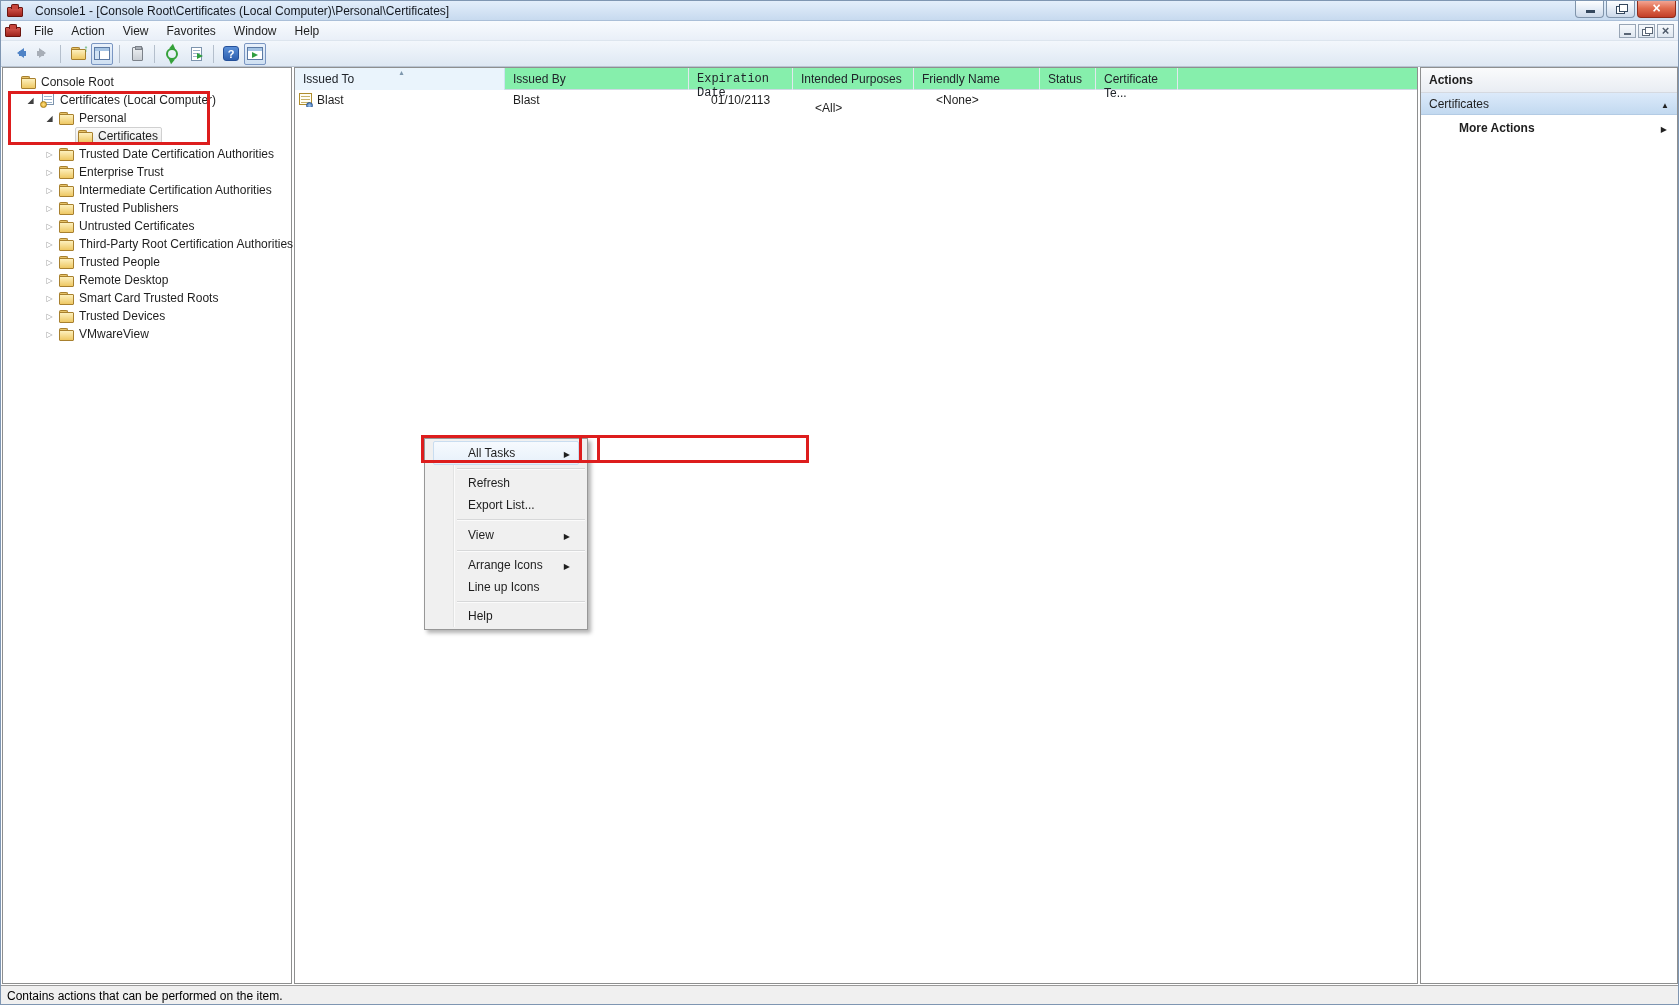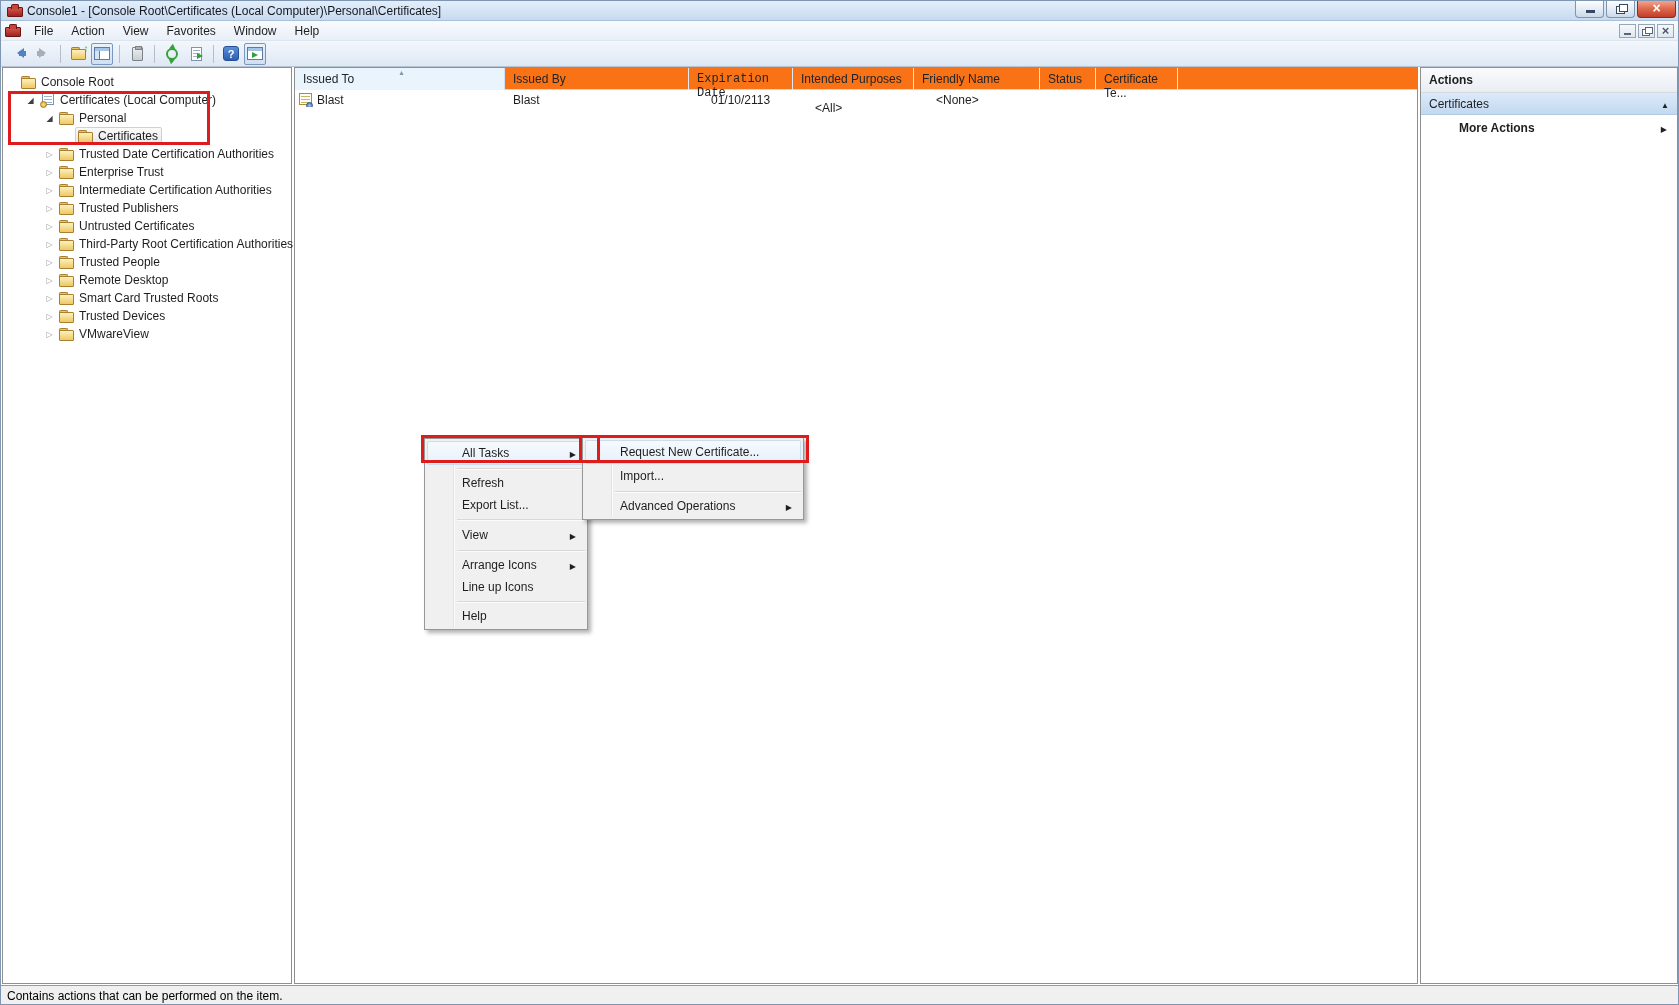--- a/index.html
+++ b/index.html
@@ -6,21 +6,21 @@
   *{box-sizing:border-box;}
   .window{
     position:relative;width:1679px;height:1005px;overflow:hidden;
     font-family:"Liberation Sans","DejaVu Sans",sans-serif;font-size:12px;color:#1e1e1e;
     background:#fff;border:1px solid #7f96b2;
   }
   
   .titlebar{position:absolute;left:0;top:0;right:0;height:20px;
     background:linear-gradient(#e3eefb,#c7daef);border-bottom:1px solid #aabfd8;
     display:flex;align-items:center;}
-  .title-text{margin-left:4px;color:#14181f;}
+  .title-text{margin-left:12px;color:#14181f;}
   .app-icon{display:inline-block;width:16px;height:13px;position:relative;margin-left:6px;flex:0 0 auto;}
   .app-icon::before{content:"";position:absolute;left:0;right:0;top:3px;bottom:0;background:linear-gradient(#d4574e,#9e231c);border:1px solid #6d1611;border-radius:1px;}
   .app-icon::after{content:"";position:absolute;left:4px;right:4px;top:0;height:4px;border:1px solid #6d1611;border-bottom:none;background:#c8453c;border-radius:2px 2px 0 0;}
   .win-controls{position:absolute;right:2px;top:0;display:flex;}
   .win-btn{height:17px;border:1px solid #8094ab;border-top:none;border-radius:0 0 4px 4px;
     background:linear-gradient(#fdfeff,#e7eef7 45%,#ccd9ea);margin-left:2px;position:relative;width:29px;}
   .win-btn.close{width:39px;background:linear-gradient(#f2a492,#e06c4f 45%,#c23e27);border-color:#8f2b1a;}
   .glyph-min::before{content:"";position:absolute;left:10px;bottom:4px;width:9px;height:3px;background:#35485e;}
   .glyph-restore::before{content:"";position:absolute;left:9px;top:5px;width:7px;height:6px;border:1px solid #35485e;background:#fff;}
   .glyph-restore::after{content:"";position:absolute;left:12px;top:3px;width:7px;height:6px;border:1px solid #35485e;background:#fff;}
@@ -78,21 +78,21 @@
   .expander.collapsed{color:#9b9b9b;}
   .expander.expanded{color:#404040;}
   .node-body{display:flex;align-items:center;padding:1px 3px 1px 2px;border:1px solid transparent;border-radius:2px;}
   .tree-row.selected .node-body{background:linear-gradient(#fafafa,#e9e9e9);border-color:#d0d0d0;}
   .tree-icon{margin-right:5px;flex:0 0 auto;}
   .icon-certstore{width:15px;height:14px;position:relative;display:inline-block;}
   .icon-certstore .pg{position:absolute;left:2px;top:0;width:12px;height:12px;background:#fff;border:1px solid #7d94ad;}
   .icon-certstore .pg::before{content:"";position:absolute;left:1px;right:1px;top:2px;height:1px;background:#9db4ca;box-shadow:0 3px #9db4ca,0 6px #9db4ca;}
   .icon-certstore .seal{position:absolute;left:0;bottom:-1px;width:7px;height:7px;border-radius:50%;background:radial-gradient(#ffe08a,#d9a520);border:1px solid #a87d18;}
   
-  .list-header{position:absolute;left:0;top:0;right:0;height:22px;background:#f97316;border-bottom:1px solid #cfd9e4;display:flex;}
+  .list-header{position:absolute;left:0;top:0;right:0;height:22px;background:#86efac;border-bottom:1px solid #cfd9e4;display:flex;}
   .hcell{height:22px;border-right:1px solid #e2e8ef;padding:4px 0 0 8px;position:relative;color:#20242a;}
   .hcell.sorted{background:#eaf4fc;border-right-color:#cfe2f2;}
   .sort-arrow{position:absolute;top:0px;left:50%;font-size:8px;color:#7e97ad;}
   .list-rows{position:absolute;left:0;top:22px;right:0;bottom:0;}
   .lrow{height:19px;display:flex;align-items:center;}
   .lcell{padding-left:8px;white-space:nowrap;overflow:hidden;}
   .lcell.first{display:flex;align-items:center;padding-left:3px;}
   .icon-cert{width:15px;height:14px;position:relative;flex:0 0 auto;margin-right:4px;}
   .icon-cert .pg{position:absolute;left:1px;top:0;width:13px;height:12px;background:#fffef5;border:1px solid #b08d2c;}
   .icon-cert .pg::before{content:"";position:absolute;left:1px;right:1px;top:2px;height:1px;background:#c8b26a;box-shadow:0 3px #c8b26a,0 6px #c8b26a;}
@@ -105,21 +105,21 @@
   .more-actions{height:26px;display:flex;align-items:center;padding:0 10px 0 38px;font-weight:bold;}
   .more-actions .grow{flex:1;}
   .submenu-arrow::before{content:"▶";font-size:8px;color:#222;}
   
   .statusbar{position:absolute;left:0;right:0;top:984px;height:21px;background:#f0f0f0;border-top:1px solid #9a9a9a;display:flex;align-items:center;padding-left:6px;color:#000;}
   
   .cmenu{position:absolute;background:#f0f0f0;border:1px solid #979797;box-shadow:3px 3px 4px rgba(0,0,0,.3);padding:2px 0;}
   .cmenu::before{content:"";position:absolute;left:28px;top:2px;bottom:2px;width:1px;background:#e2e3e3;box-shadow:1px 0 #fbfbfb;}
   #context-menu{left:423px;top:437px;width:164px;z-index:20;}
   #sub-menu{left:581px;top:436px;width:222px;z-index:30;}
-  .cm-item{height:22px;display:flex;align-items:center;padding:0 8px 0 34px;position:relative;margin:0 2px;border:1px solid transparent;border-radius:2px;}
+  .cm-item{height:22px;display:flex;align-items:center;padding:0 8px 0 34px;position:relative;margin:0 8px;border:1px solid transparent;border-radius:2px;}
   .cm-item.tall{height:24px;}
   .cm-item .grow{flex:1;}
   .cm-item .arrow::before{content:"▶";font-size:8px;color:#1f1f1f;}
   .cm-item.hot{background:linear-gradient(#f6fafe,#e7f0fa);border-color:#c9ddf0;}
   .cm-sep{height:1px;background:#d7d8d9;box-shadow:0 1px #fbfbfb;margin:3px 2px 3px 32px;}
   
   .annot{position:absolute;border:3px solid #dd1d1d;background:transparent;z-index:40;pointer-events:none;}
   #annot-tree{left:7px;top:90px;width:202px;height:54px;}
   #annot-alltasks{left:420px;top:434px;width:179px;height:28px;}
   #annot-request{left:578px;top:434px;width:230px;height:28px;}
@@ -378,36 +378,20 @@
       <div class="cm-item">
         <span>Line up Icons</span>
         <span class="grow"></span>
       </div>
       <div class="cm-sep"></div>
       <div class="cm-item">
         <span>Help</span>
         <span class="grow"></span>
       </div>
     </div>
-  <div class="cmenu" id="sub-menu">
-      <div class="cm-item tall hot">
-        <span>Request New Certificate...</span>
-        <span class="grow"></span>
-      </div>
-      <div class="cm-item tall">
-        <span>Import...</span>
-        <span class="grow"></span>
-      </div>
-      <div class="cm-sep"></div>
-      <div class="cm-item">
-        <span>Advanced Operations</span>
-        <span class="grow"></span>
-        <span class="arrow"></span>
-      </div>
-    </div>
 
   <div class="annot" id="annot-tree" style="border-color: rgb(221, 29, 29);"></div>
   <div class="annot" id="annot-alltasks" style="border-color: rgb(221, 29, 29);"></div>
   <div class="annot" id="annot-request" style="border-color: rgb(221, 29, 29);"></div>
 
   <div class="statusbar">
     <span>Contains actions that can be performed on the item.</span>
   </div>
 </div>
 

